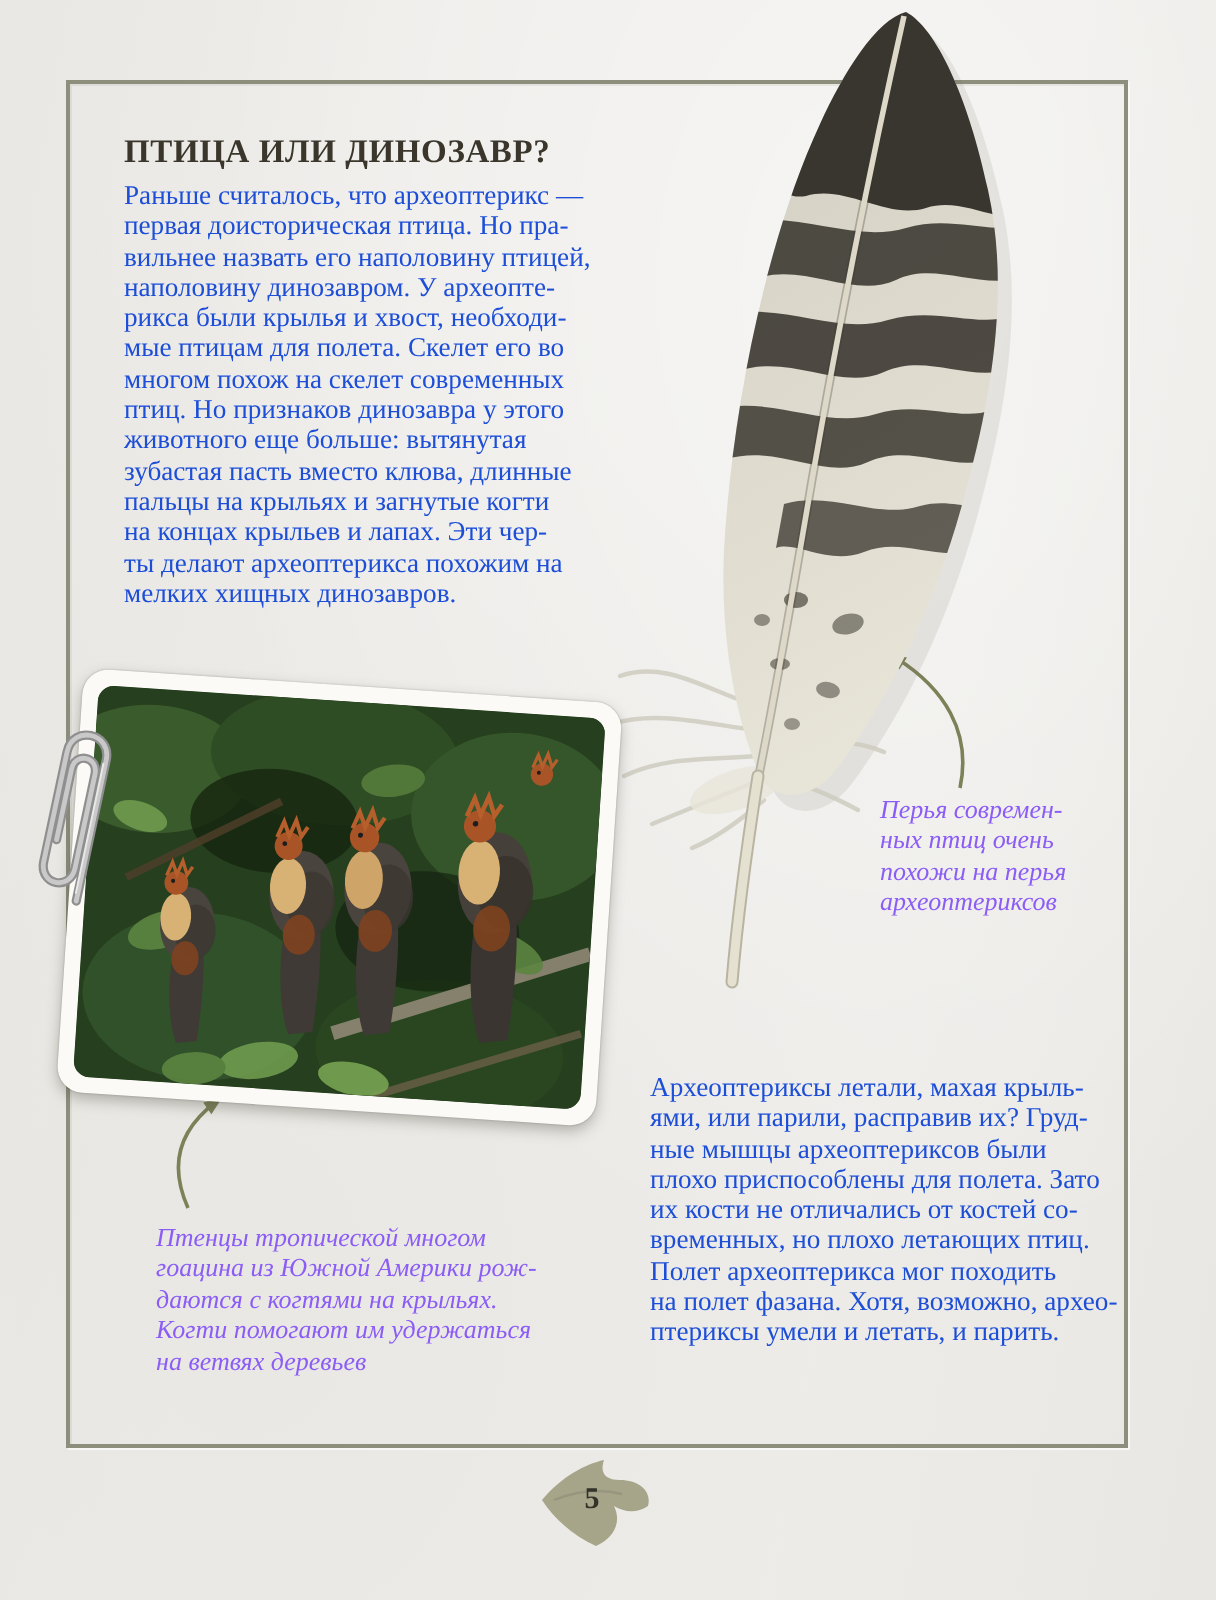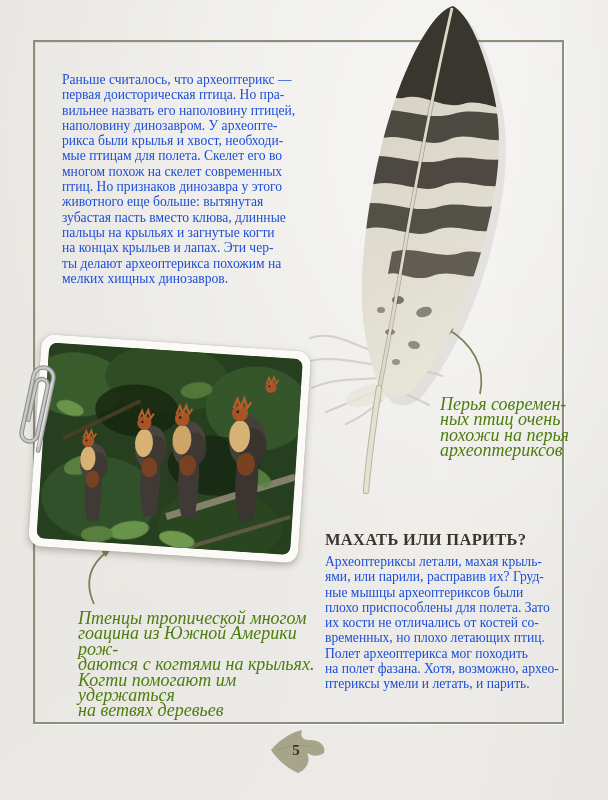--- a/index.html
+++ b/index.html
@@ -23,22 +23,22 @@
   .section{position:absolute;z-index:2;}
   .section-heading{
     margin:0;font-weight:bold;font-size:16.5px;line-height:18px;
     letter-spacing:0.3px;color:#3b362c;
   }
   .body-text{
     margin:0;font-size:13.6px;line-height:15.3px;color:#1d4ed8;
     white-space:pre-line;
   }
   .caption{
-    position:absolute;z-index:2;font-style:italic;font-size:18px;
-    line-height:15.4px;color:#4d7c0f;white-space:pre-line;
+    position:absolute;z-index:2;font-style:italic;font-size:13px;
+    line-height:15.4px;color:#8b5cf6;white-space:pre-line;
   }
   .arrow-svg{position:absolute;z-index:2;}
   .feather-wrap{position:absolute;left:298px;top:0px;width:222px;height:502px;z-index:3;}
   .photo-card{
     position:absolute;left:42px;top:334px;width:270px;height:212px;z-index:4;
     background:#fbfaf6;border-radius:13px;
     transform:rotate(3.8deg);transform-origin:top left;
     box-shadow:0 3px 7px rgba(75,72,60,0.35), 0 0 1px rgba(60,60,50,0.4);
   }
   .photo-inner{
@@ -54,38 +54,38 @@
     font-size:15px;font-weight:bold;color:#33332a;
   }
 </style>
 </head>
 <body>
 
 <div class="paper-texture"></div>
 <div class="frame"></div>
 
 <div class="section" style="left:62px;top:67px;width:270px;">
+  <h2 class="section-heading">ПТИЦА ИЛИ ДИНОЗАВР?</h2>
   <p class="body-text" style="margin-top:5px;">Раньше считалось, что археоптерикс —
 первая доисторическая птица. Но пра-
 вильнее назвать его наполовину птицей,
 наполовину динозавром. У археопте-
 рикса были крылья и хвост, необходи-
 мые птицам для полета. Скелет его во
 многом похож на скелет современных
 птиц. Но признаков динозавра у этого
 животного еще больше: вытянутая
 зубастая пасть вместо клюва, длинные
 пальцы на крыльях и загнутые когти
 на концах крыльев и лапах. Эти чер-
 ты делают археоптерикса похожим на
 мелких хищных динозавров.</p>
 </div>
 
 <div class="section" style="left:325px;top:531px;width:250px;">
-  <h2 class="section-heading">МАХАТЬ ИЛИ ПАРИТЬ?</h2>
   <p class="body-text" style="margin-top:5px;font-family:Liberation Serif, serif;">Археоптериксы летали, махая крыль-
 ями, или парили, расправив их? Груд-
 ные мышцы археоптериксов были
 плохо приспособлены для полета. Зато
 их кости не отличались от костей со-
 временных, но плохо летающих птиц.
 Полет археоптерикса мог походить
 на полет фазана. Хотя, возможно, архео-
 птериксы умели и летать, и парить.</p>
 </div>

